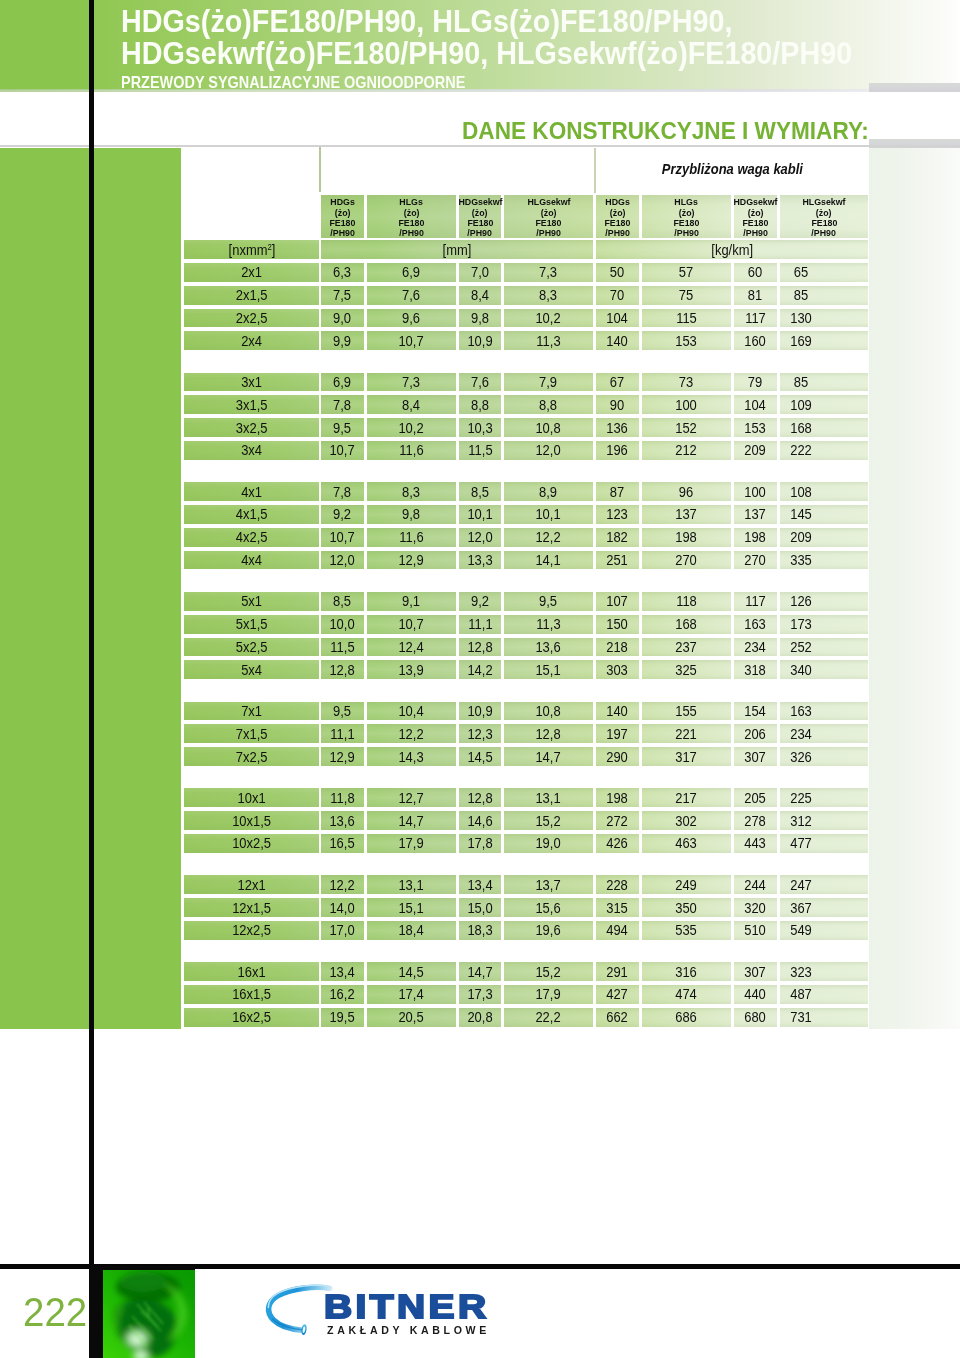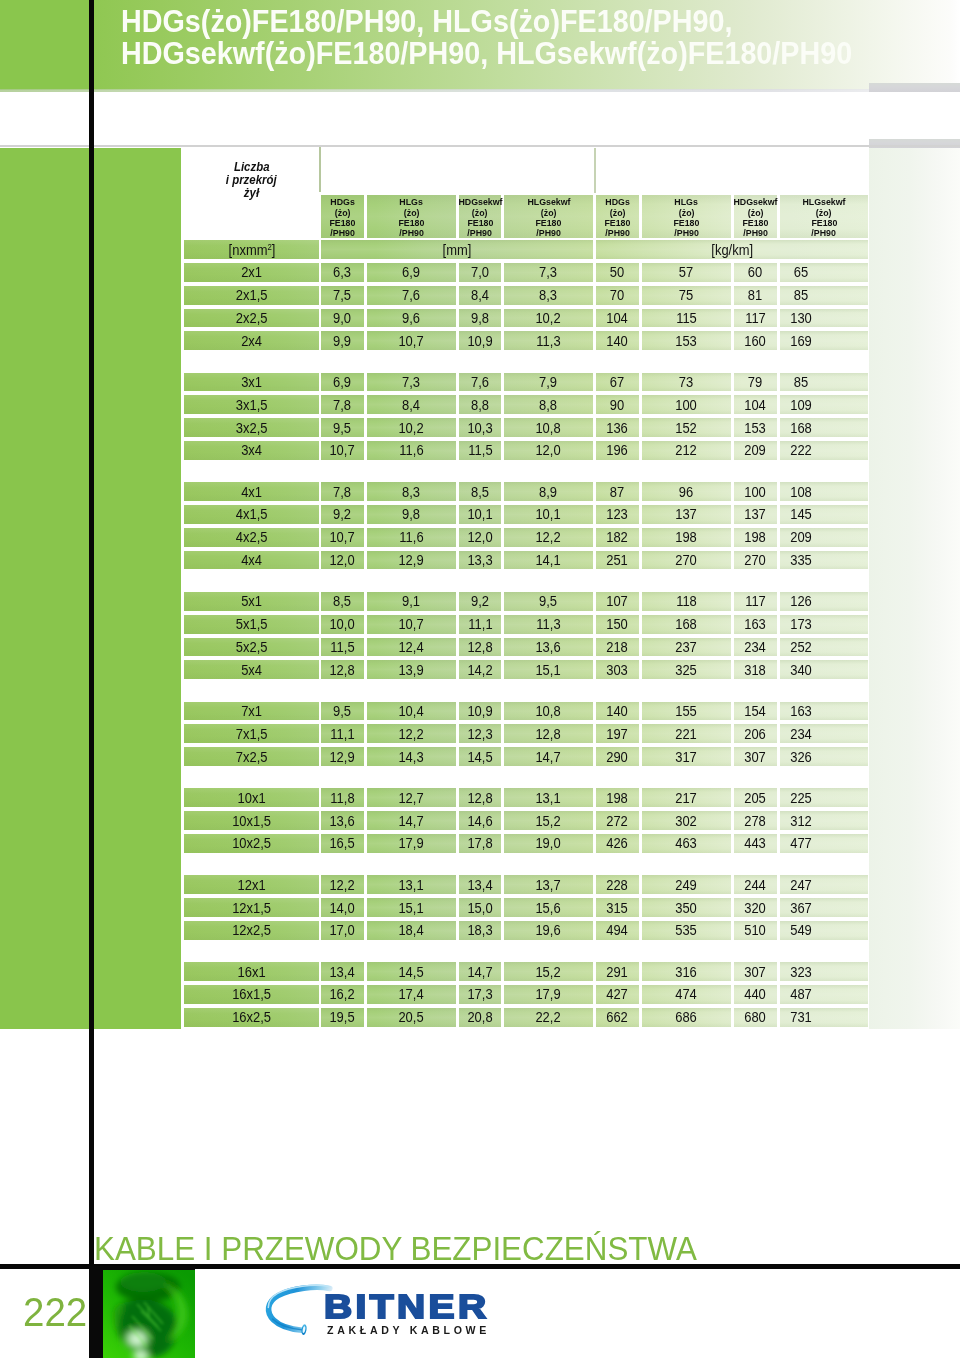--- a/index.html
+++ b/index.html
@@ -63,34 +63,34 @@
 
 <div class="page">
 
   <div class="hdr-band"></div>
   <div class="hdr-band-left"></div>
   <div class="hdr-band-edge"></div>
   <div class="hdr-title">
     <div><span>HDGs(żo)FE180/PH90, HLGs(żo)FE180/PH90,</span></div>
     <div><span>HDGsekwf(żo)FE180/PH90, HLGsekwf(żo)FE180/PH90</span></div>
   </div>
+  <div class="hdr-sub"><span>PRZEWODY SYGNALIZACYJNE OGNIOODPORNE</span></div>
   <div class="grey-tab-1"></div>
   <div class="grey-tab-2"></div>
 
   <div class="left-col"></div>
   <div class="left-col-inner"></div>
   <div class="right-col"></div>
 
+  <div class="sect-title"><span>DANE KONSTRUKCYJNE I WYMIARY:</span></div>
 
   <div class="tbl" id="tbl">
       <div class="topline"></div>
-      <div class="cell hcol0" style="left: 0px; top: 1px; width: 135px; height: 94.3px; display: flex; flex-direction: column; justify-content: flex-start; align-items: center; padding-top: 14.5px;">
-        <div><span class="sq">Liczba</span></div>
-        <div><span class="sq">i przekrój</span></div>
-        <div><span class="sq">żył</span></div>
+      <div class="cell hgroup" style="left: 412px; top: 1px; width: 272px; height: 41.5px; display: flex; align-items: center; justify-content: center; padding-top: 4px;">
+        <span class="sq">Przybliżona waga kabli</span>
       </div>
       <div class="gdiv" style="left: 135.3px; top: 2.1px; height: 44.7px; background: rgb(182, 199, 158);"></div>
       <div class="gdiv" style="left: 410.1px; top: 2.5px; height: 45px; background: rgb(198, 211, 180);"></div>
       <div class="cell hsub" style="left: 137px; top: 49.5px; width: 43px; height: 43px; background-image: linear-gradient(rgba(120, 150, 90, 0.14) 0%, rgba(255, 255, 255, 0) 22%, rgba(255, 255, 255, 0.08) 50%, rgba(255, 255, 255, 0) 78%, rgba(120, 150, 90, 0.1) 100%), linear-gradient(to right, rgb(166, 205, 122) 0%, rgb(166, 208, 122) 10%, rgb(176, 211, 140) 19%, rgb(182, 212, 150) 27%, rgb(197, 222, 159) 51%, rgb(225, 237, 207) 77%, rgb(225, 237, 211) 86%, rgb(229, 240, 215) 100%); background-size: 43px 100%, 547px 100%; background-position: 0px 0px, 0px 0px; background-repeat: no-repeat, no-repeat; display: flex; flex-direction: column; justify-content: center; align-items: center; padding-top: 4px;">
         <div><span class="sq">HDGs</span></div>
         <div><span class="sq">(żo)</span></div>
         <div><span class="sq">FE180</span></div>
         <div><span class="sq">/PH90</span></div>
       </div>
       <div class="cell hsub" style="left: 183px; top: 49.5px; width: 89px; height: 43px; background-image: linear-gradient(rgba(120, 150, 90, 0.14) 0%, rgba(255, 255, 255, 0) 22%, rgba(255, 255, 255, 0.08) 50%, rgba(255, 255, 255, 0) 78%, rgba(120, 150, 90, 0.1) 100%), linear-gradient(to right, rgb(166, 205, 122) 0%, rgb(166, 208, 122) 10%, rgb(176, 211, 140) 19%, rgb(182, 212, 150) 27%, rgb(197, 222, 159) 51%, rgb(225, 237, 207) 77%, rgb(225, 237, 211) 86%, rgb(229, 240, 215) 100%); background-size: 89px 100%, 547px 100%; background-position: 0px 0px, -46px 0px; background-repeat: no-repeat, no-repeat; display: flex; flex-direction: column; justify-content: center; align-items: center; padding-top: 4px;">
@@ -899,21 +899,20 @@
       </div>
       <div class="cell dcell" style="left: 596px; top: 862.766px; width: 88px; height: 18.8px; background-image: linear-gradient(rgba(120, 150, 90, 0.14) 0%, rgba(255, 255, 255, 0) 22%, rgba(255, 255, 255, 0.08) 50%, rgba(255, 255, 255, 0) 78%, rgba(120, 150, 90, 0.1) 100%), linear-gradient(to right, rgb(166, 205, 122) 0%, rgb(166, 208, 122) 10%, rgb(176, 211, 140) 19%, rgb(182, 212, 150) 27%, rgb(197, 222, 159) 51%, rgb(225, 237, 207) 77%, rgb(225, 237, 211) 86%, rgb(229, 240, 215) 100%); background-size: 88px 100%, 547px 100%; background-position: 0px 0px, -459px 0px; background-repeat: no-repeat, no-repeat; display: flex; justify-content: center; align-items: center; padding-right: 46px;">
         <span class="sq">731</span>
       </div>
     </div>
 
   <div class="top-rule"></div>
   <div class="black-vline"></div>
   <div class="black-hline"></div>
 
-  <div class="foot-title"><span>KABLE I PRZEWODY BEZPIECZEŃSTWA</span></div>
   <div class="pagenum"><span>222</span></div>
   <div class="foot-black"></div>
   <div class="foot-img">
     <svg width="92" height="88" viewBox="0 0 92 88">
       <defs>
         <linearGradient id="gbg" x1="0" y1="1" x2="0.85" y2="0">
           <stop offset="0" stop-color="#3cd207"></stop>
           <stop offset="0.45" stop-color="#1fb903"></stop>
           <stop offset="1" stop-color="#0a9a02"></stop>
         </linearGradient>

